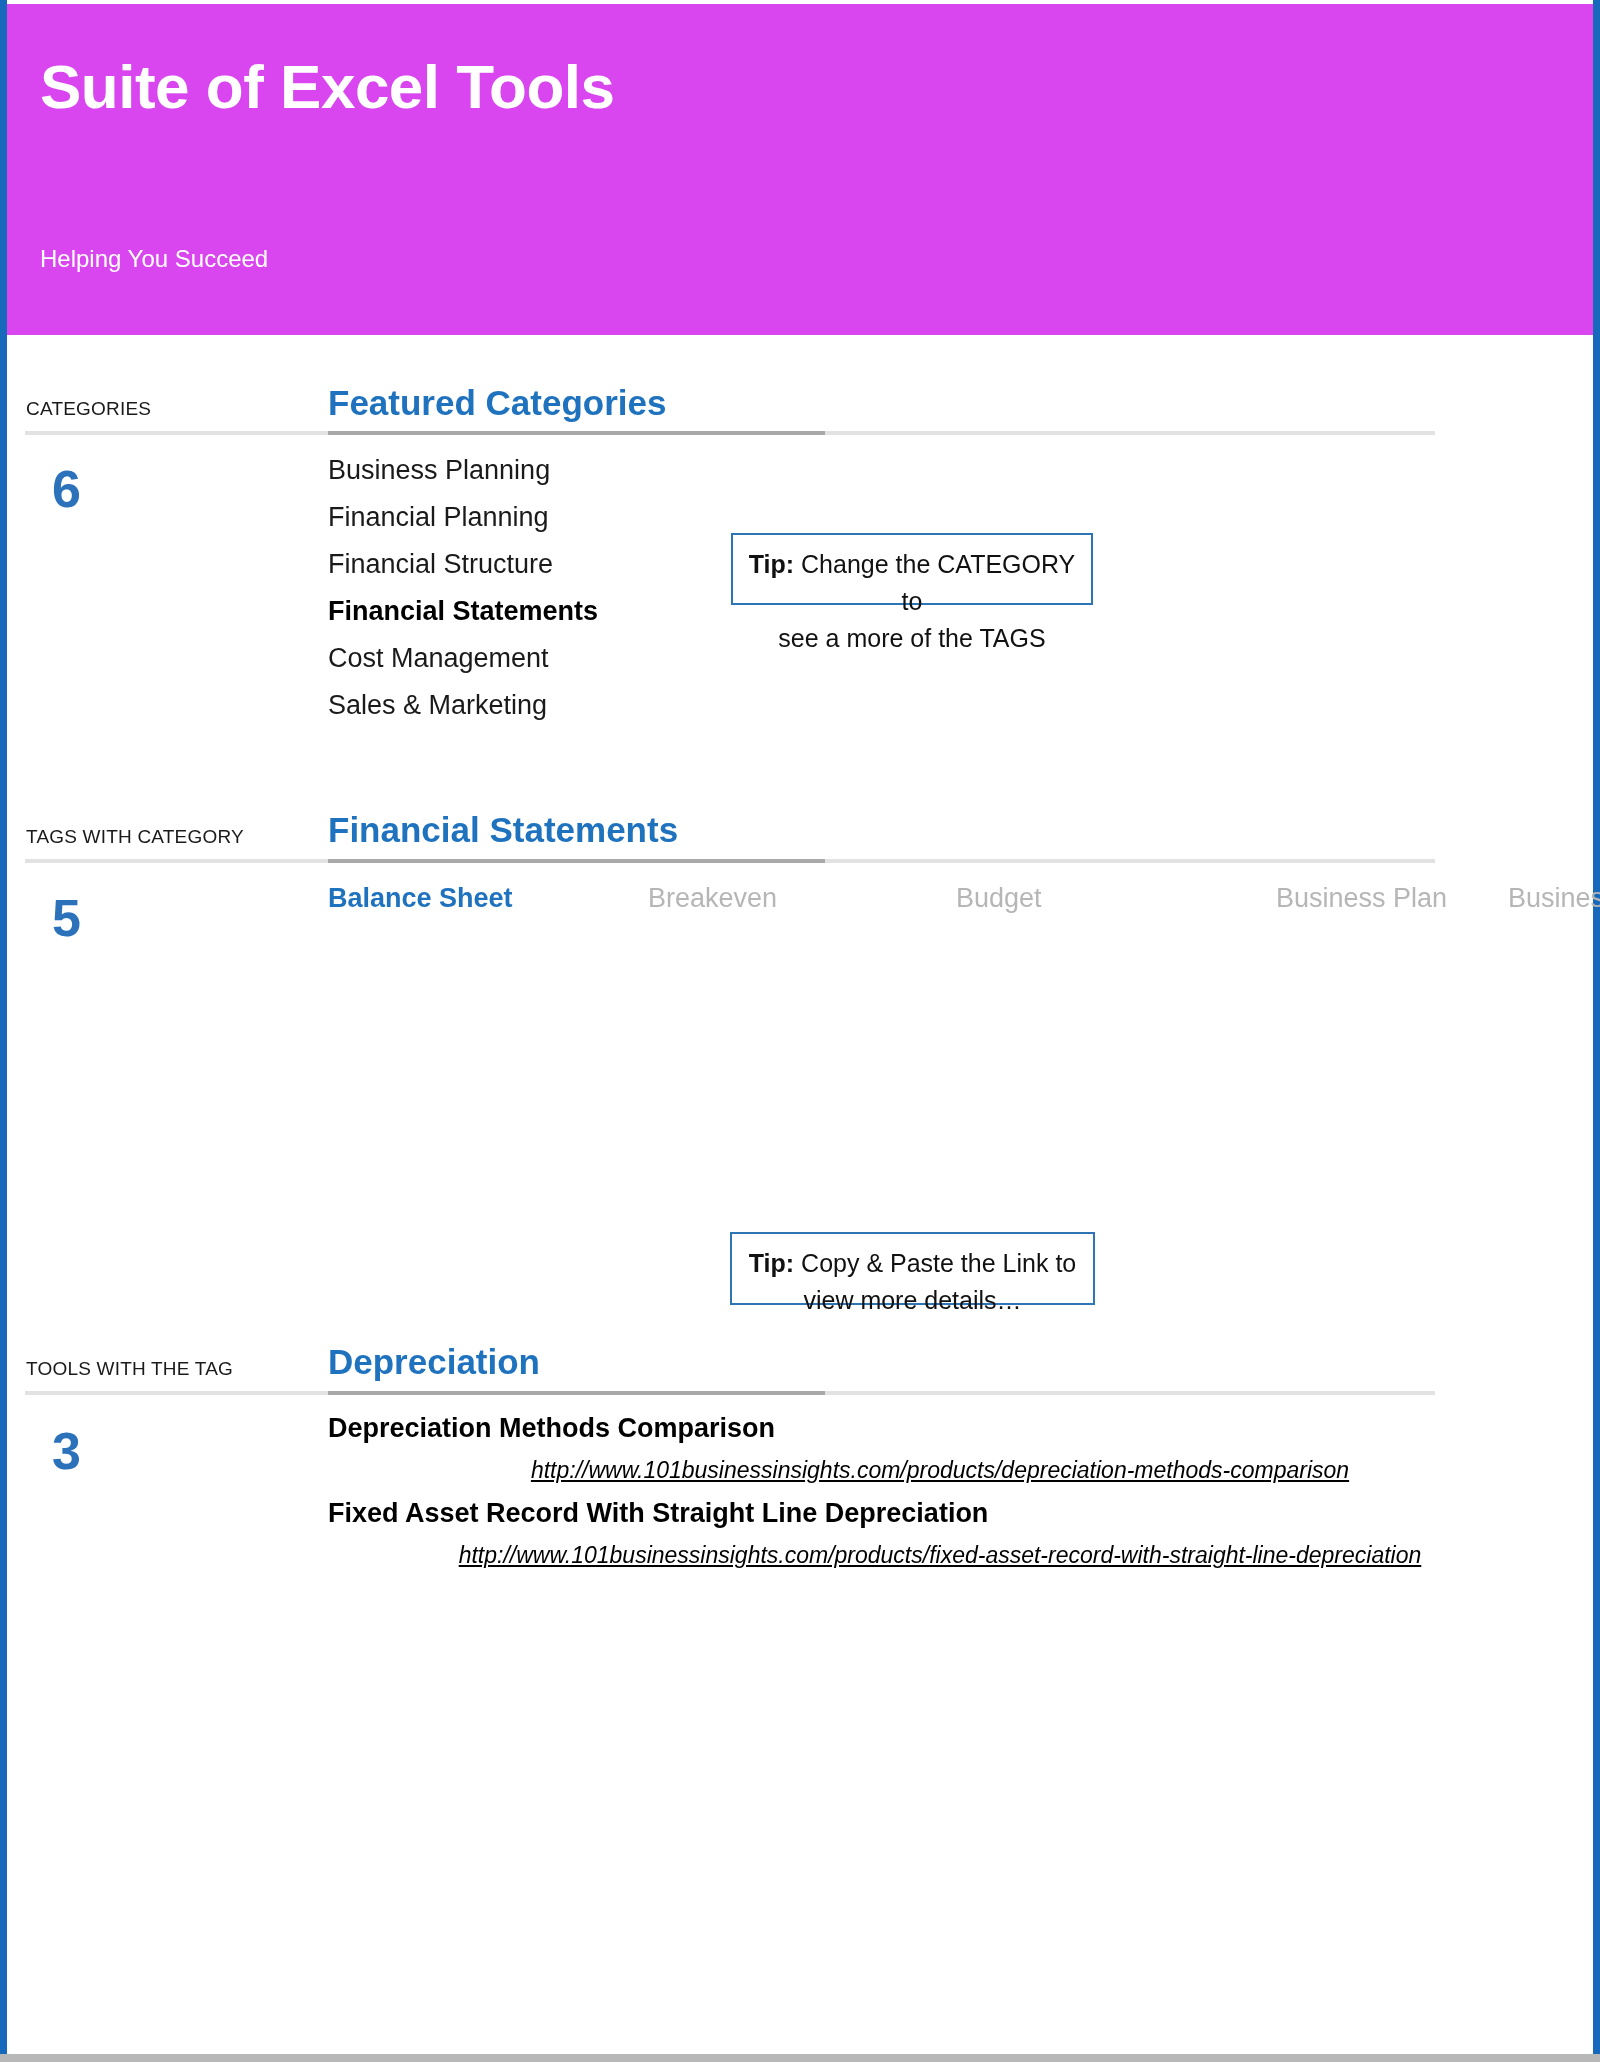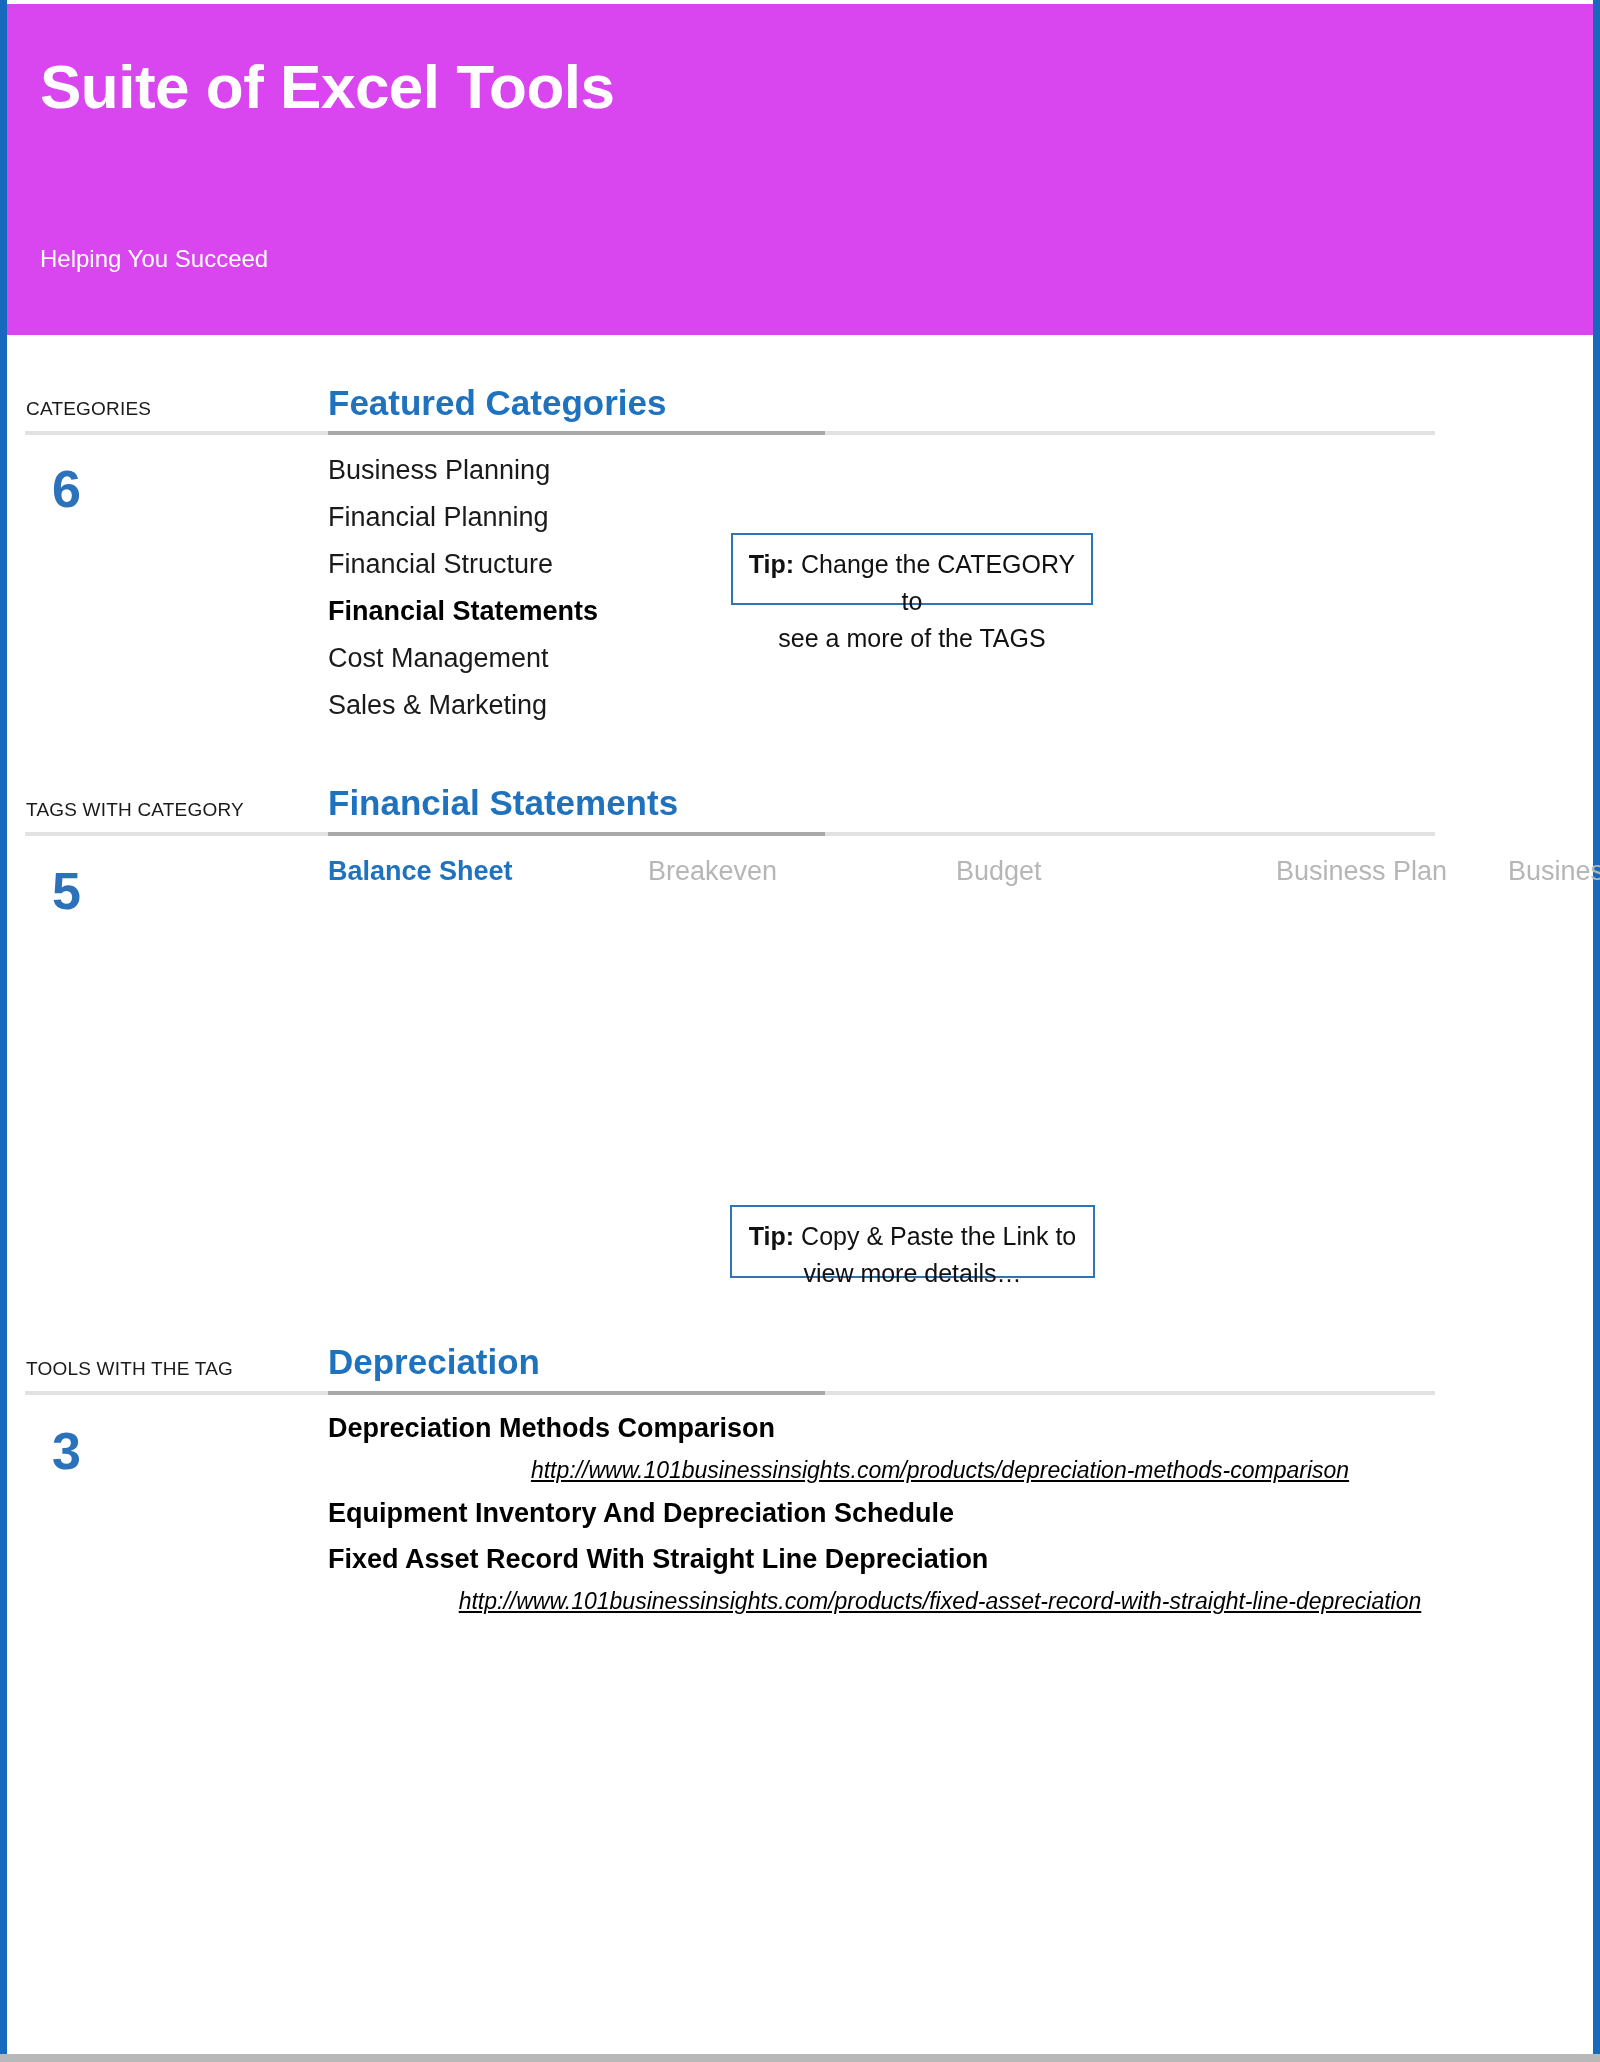--- a/index.html
+++ b/index.html
@@ -238,21 +238,21 @@
       </div>
 
     <div class="tip-box" style="left:724px; top:198px; width:362px; height:72px;">
       <div class="tip-text">
         <b>Tip:</b><span> Change the CATEGORY to</span>
       </div>
       <div class="tip-text">see a more of the TAGS</div>
     </div>
   </div>
 
-  <div class="section" style="top:735px; height:600px;">
+  <div class="section" style="top:762px; height:600px;">
 
     <div class="section-kicker" style="left:19px; top:65px;">TAGS WITH CATEGORY</div>
 
     <div class="section-heading" style="top:50px;">Financial Statements</div>
 
     <div class="rule" style="top:97px;"></div>
 
     <div class="section-count" style="left:45px; top:130px;">5</div>
 
     <div class="tag-grid" id="tag-grid" style="top:113px;">
@@ -277,19 +277,18 @@
 
     <div class="section-heading" style="top:9px;">Depreciation</div>
 
     <div class="rule" style="top:56px;"></div>
 
     <div class="section-count" style="left:45px; top:90px;">3</div>
 
     <div class="tools-list" id="tools-list" style="top:70px;">
         <div class="tool-name">Depreciation Methods Comparison</div>
         <a class="tool-link" href="#">http://www.101businessinsights.com/products/depreciation-methods-comparison</a>
-        <div class="tool-name">Equipment Inventory And Depreciation Schedule</div>
         <div class="tool-name">Fixed Asset Record With Straight Line Depreciation</div>
         <a class="tool-link" href="#">http://www.101businessinsights.com/products/fixed-asset-record-with-straight-line-depreciation</a>
       </div>
   </div>
 
 </div>
 
 </body></html>

